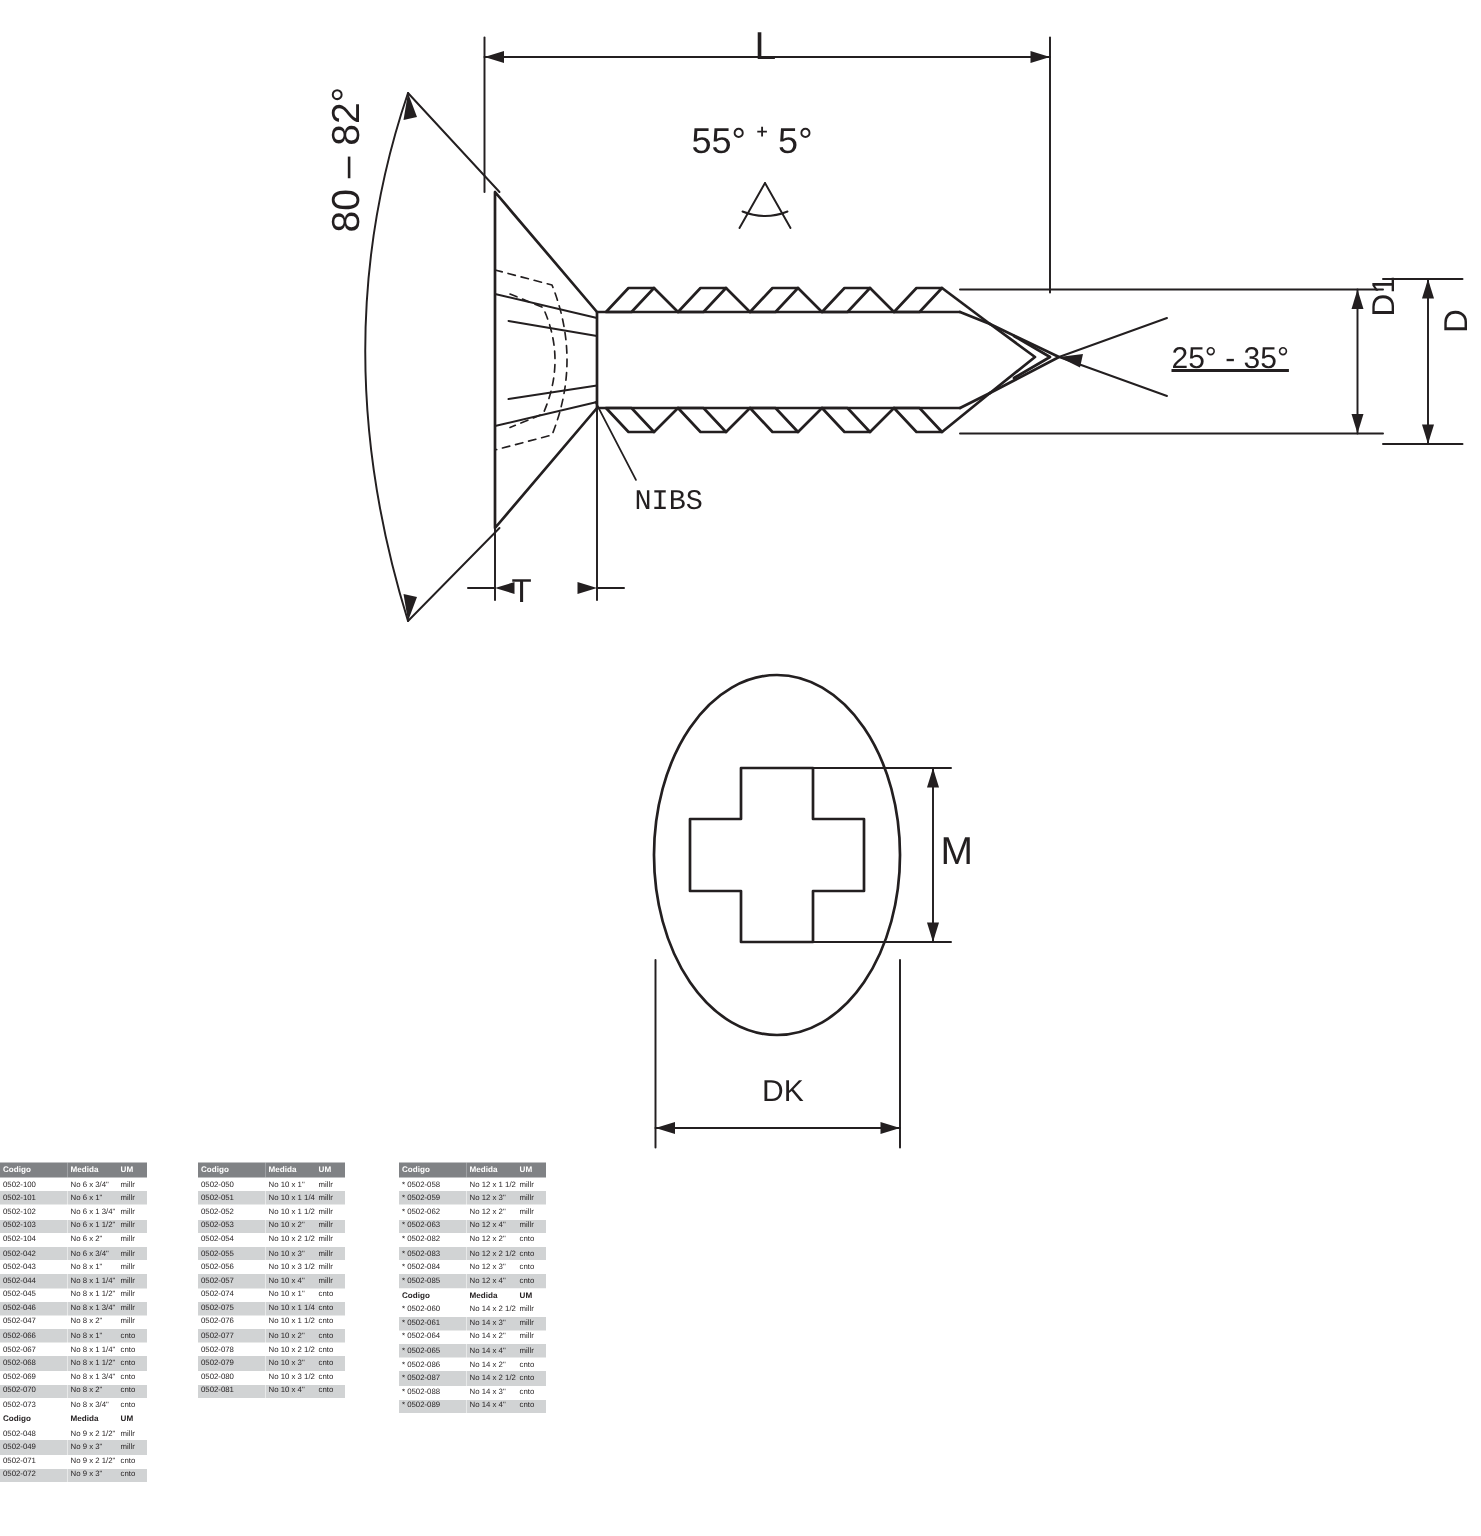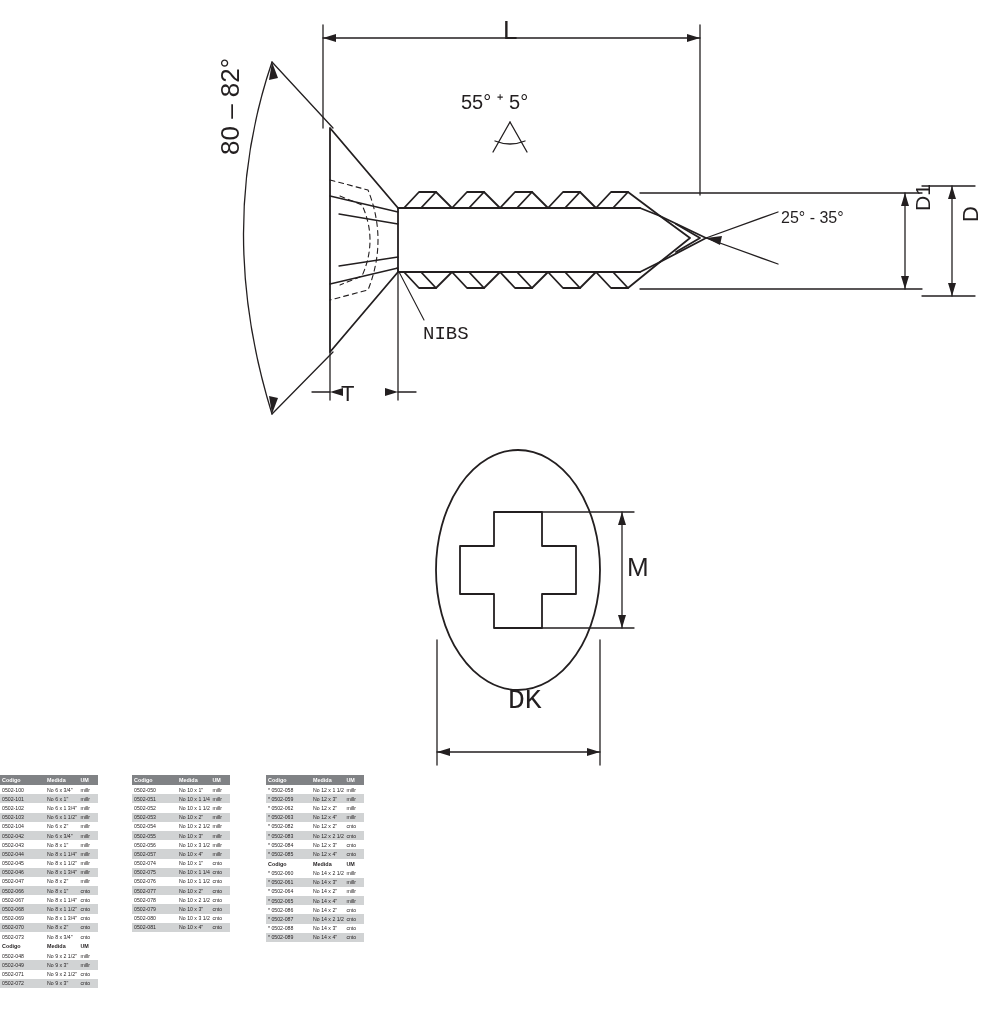--- a/index.html
+++ b/index.html
@@ -23,32 +23,32 @@
     width: 987px;
     height: 790px;
   }
   .lbl {
     position: absolute;
     font-family: "Liberation Sans", sans-serif;
     color: #231f20;
     white-space: nowrap;
   }
   .lbl-L     { left: 503px; top: 15px;  font-size: 26px; }
-  .lbl-angle { left: 461px; top: 88px;  font-size: 20px; }
+  .lbl-angle { left: 461px; top: 76px;  font-size: 24px; }
   .lbl-8082  { left: 215px; top: 155px; font-size: 26px;
                transform: rotate(-90deg); transform-origin: left top; }
-  .lbl-2535  { left: 781px; top: 209px; font-size: 16px; }
+  .lbl-2535  { left: 781px; top: 228px; font-size: 20px; text-decoration: underline; }
   .lbl-D1    { left: 911px; top: 211px; font-size: 21px;
                transform: rotate(-90deg); transform-origin: left top; }
   .lbl-D     { left: 958px; top: 222px; font-size: 22px;
                transform: rotate(-90deg); transform-origin: left top; }
   .lbl-NIBS  { left: 423px; top: 323px; font-size: 19px; font-family: Liberation Mono, monospace; }
   .lbl-T     { left: 341px; top: 381px; font-size: 22px; }
   .lbl-M     { left: 627px; top: 552px; font-size: 26px; }
-  .lbl-DK    { left: 508px; top: 685px; font-size: 28px; font-family: Liberation Mono, monospace; }
+  .lbl-DK    { left: 508px; top: 717px; font-size: 20px; }
 
   
   #tables {
     position: absolute;
     left: 0;
     top: 775px;
     width: 987px;
     height: 249px;
   }
   .tbl-col {

